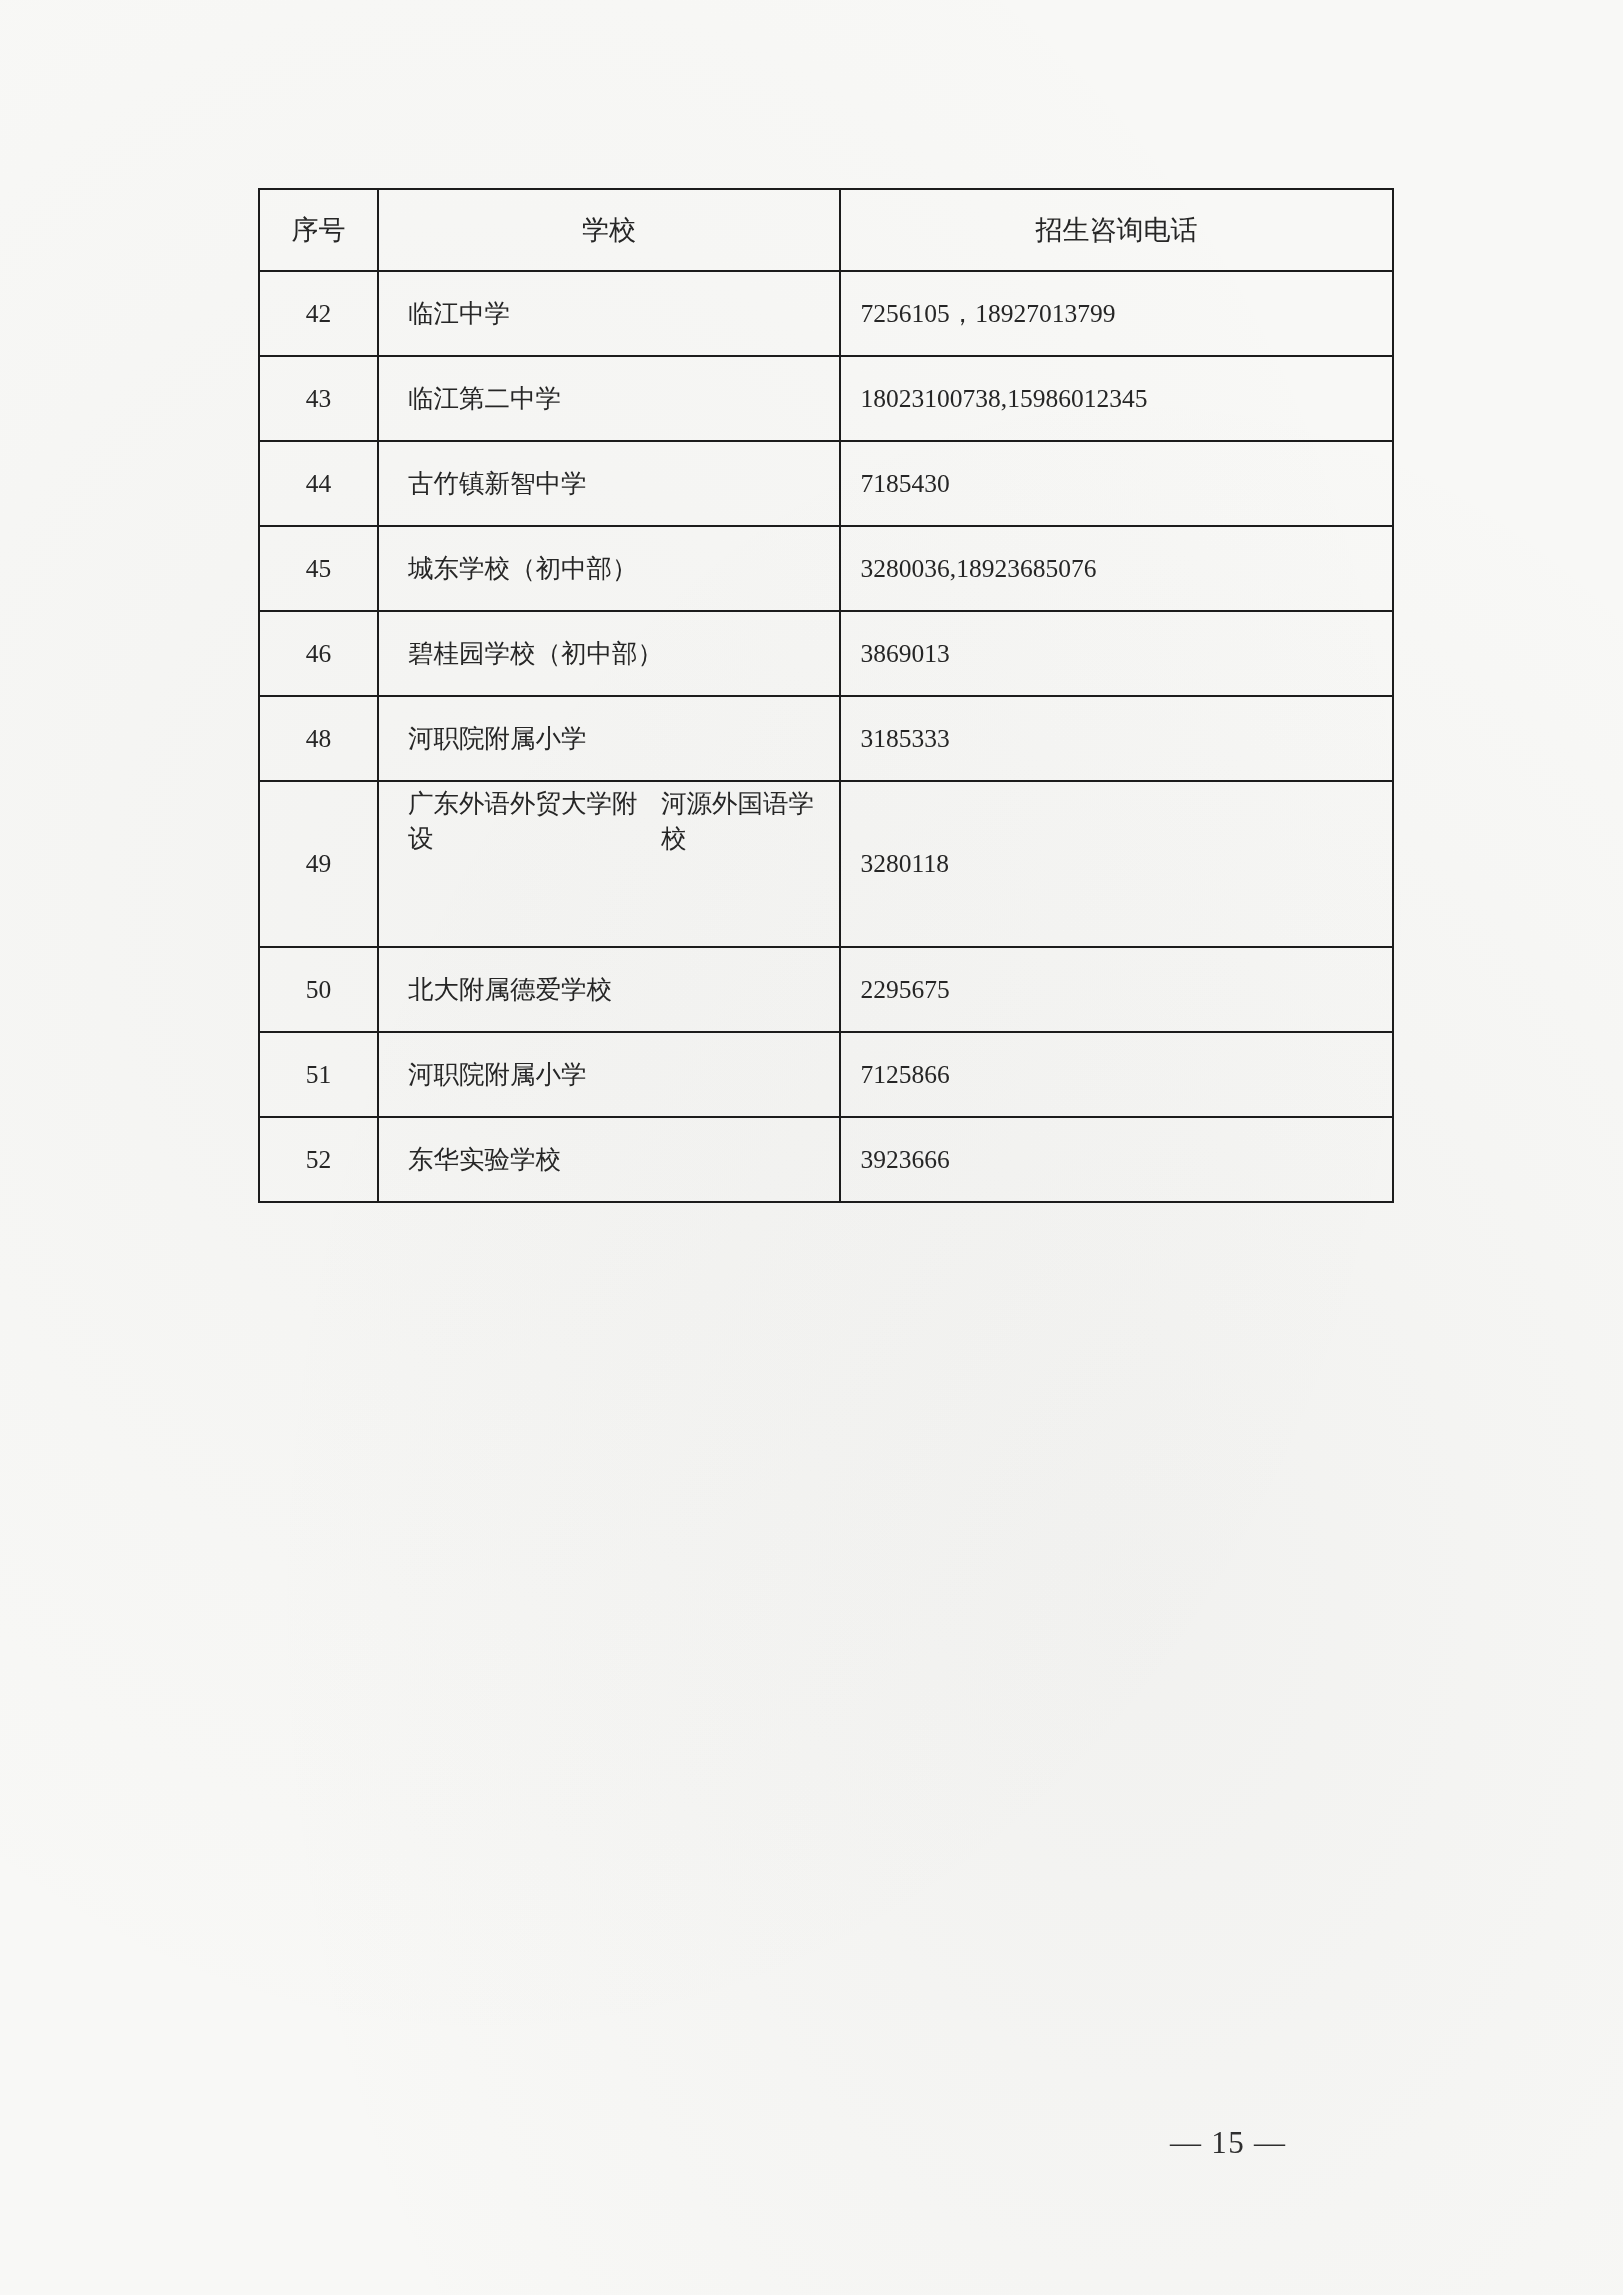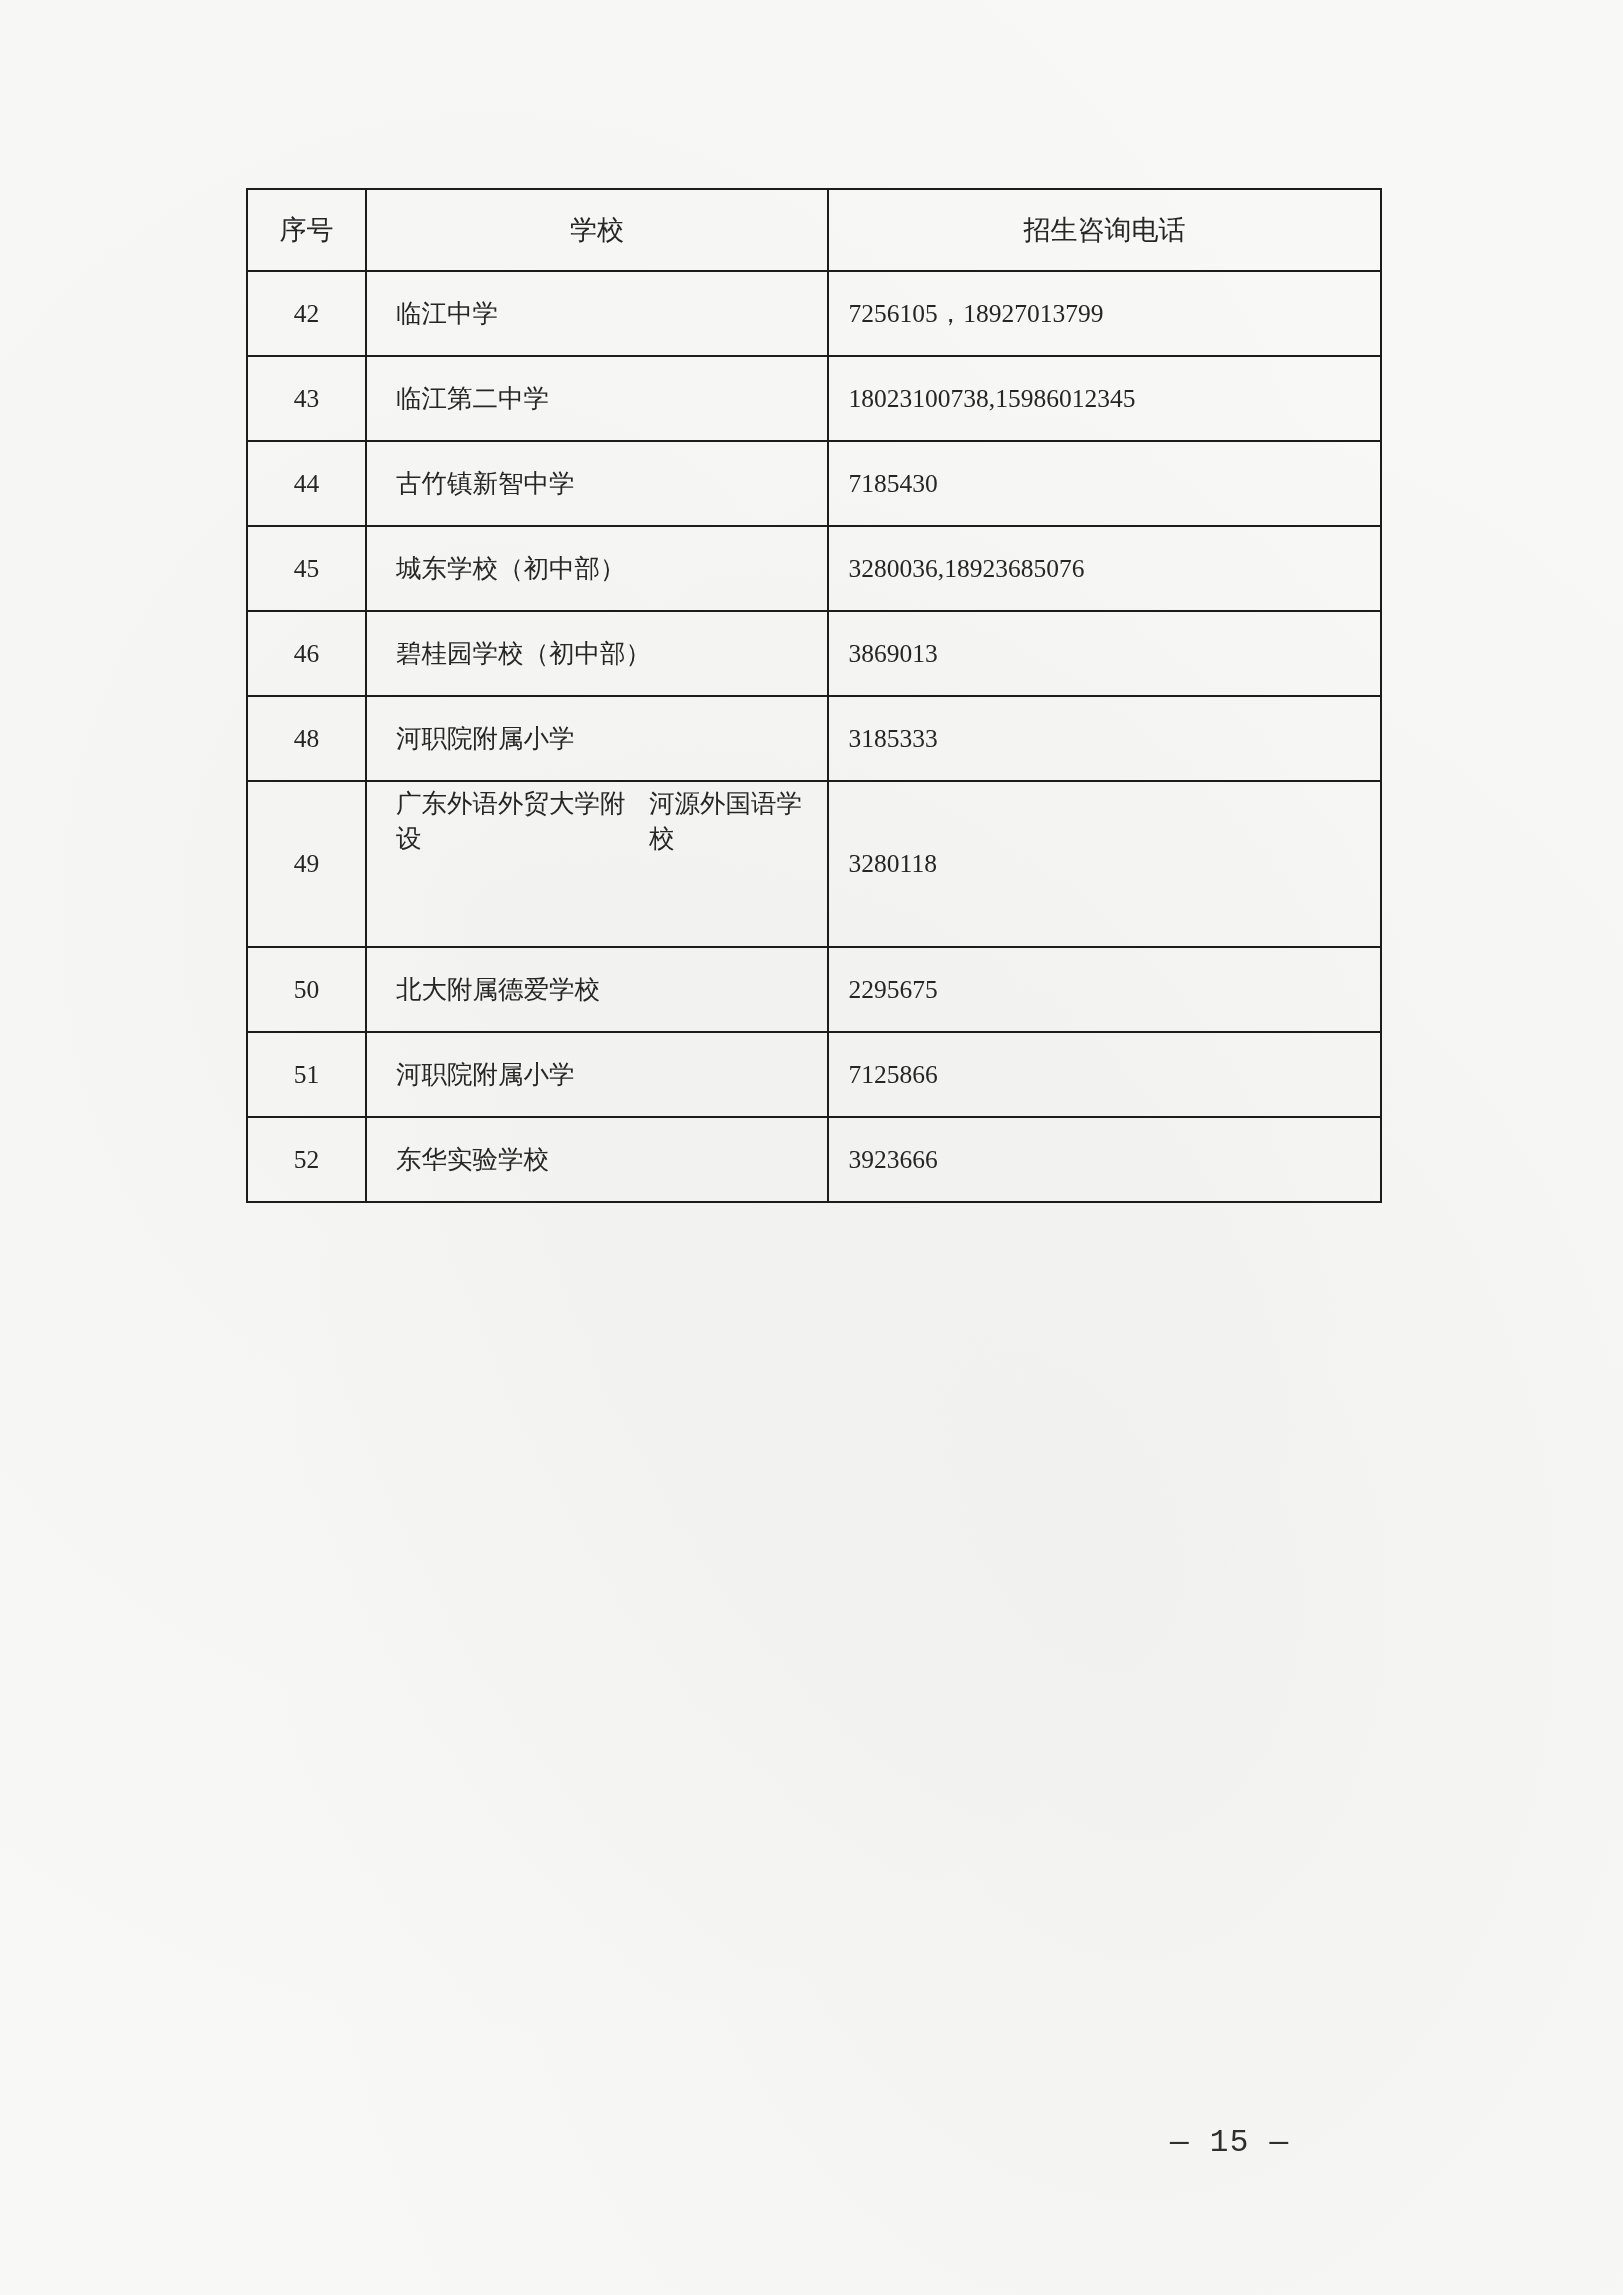--- a/index.html
+++ b/index.html
@@ -19,21 +19,21 @@
     content: "";
     position: absolute;
     inset: 0;
     background:
       radial-gradient(ellipse at 30% 40%, rgba(120,120,120,0.04), transparent 60%),
       radial-gradient(ellipse at 70% 70%, rgba(120,120,120,0.05), transparent 55%);
     pointer-events: none;
   }
   .table-wrap {
     position: absolute;
-    left: 246px;
+    left: 258px;
     top: 188px;
   }
   table.school-table {
     border-collapse: collapse;
     table-layout: fixed;
     width: 1134px;
     background: transparent;
   }
   .school-table th,
   .school-table td {
@@ -78,21 +78,20 @@
     height: 157px;
   }
   .page-number {
     position: absolute;
     left: 1170px;
     top: 2125px;
     font-size: 31px;
     letter-spacing: 1.3px;
     color: #2e2e2e;
     white-space: nowrap;
-    font-family: Liberation Mono, monospace;
   }
 </style>
 </head>
 <body>
 
 <div class="table-wrap">
   <table class="school-table">
     <colgroup>
       <col style="width:119px">
       <col style="width:462px">

